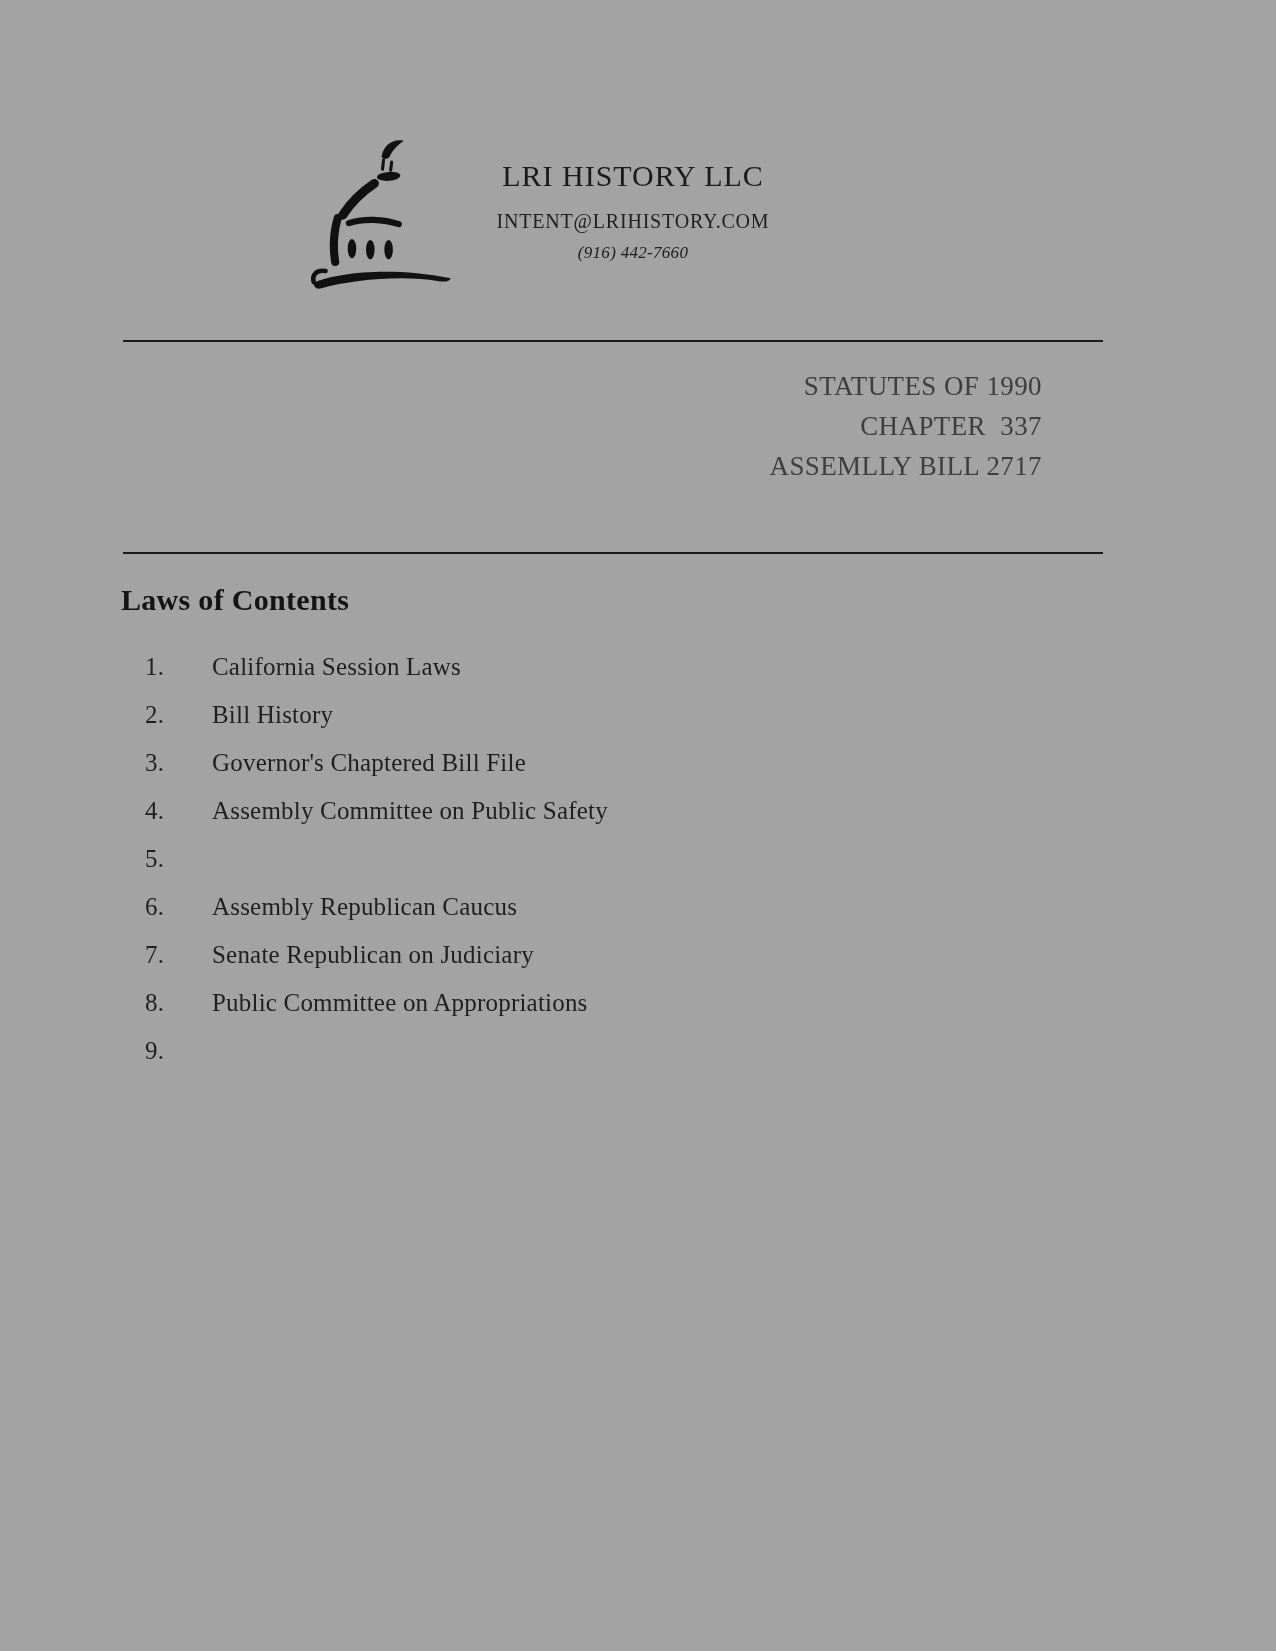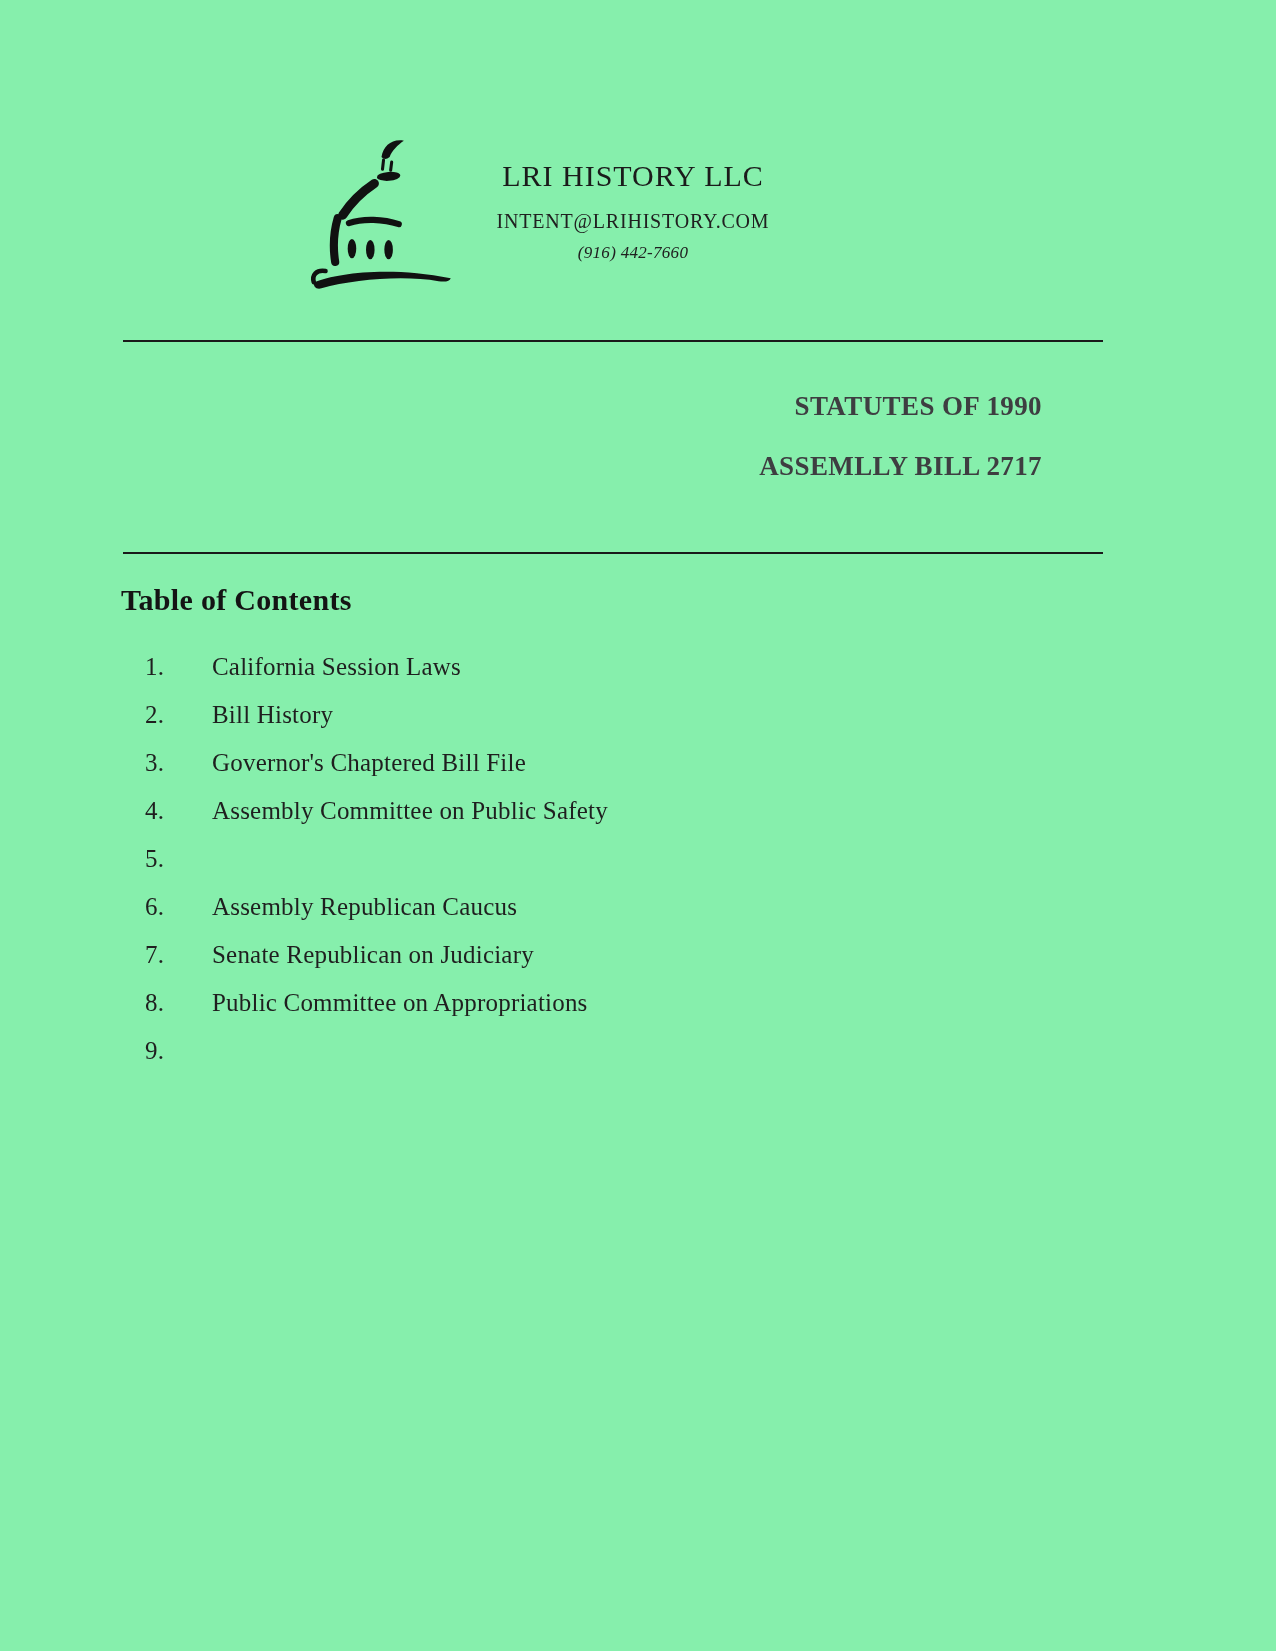--- a/index.html
+++ b/index.html
@@ -4,21 +4,21 @@
 <style>
   html, body {
     margin: 0;
     padding: 0;
     background: #ffffff;
   }
   .page {
     position: relative;
     width: 1276px;
     height: 1651px;
-    background: #86efac;
+    background: #a3a3a3;
     font-family: "Liberation Serif", "DejaVu Serif", serif;
     color: #1c1c1c;
     overflow: hidden;
   }
 
   
   .logo {
     position: absolute;
     left: 298px;
     top: 131px;
@@ -67,25 +67,24 @@
   
   .statutes {
     position: absolute;
     top: 366px;
     right: 234px;
     text-align: right;
   }
   .statutes-line {
     font-size: 27px;
     line-height: 40px;
-    font-weight: bold;
+    font-weight: normal;
     letter-spacing: 0.4px;
     color: #3e3e41;
     white-space: pre;
-    margin-top: 20px;
   }
 
   
   .toc-heading {
     position: absolute;
     left: 121px;
     top: 583px;
     font-size: 30px;
     font-weight: bold;
     letter-spacing: 0.3px;
@@ -153,26 +152,27 @@
   <div class="company">
     <div class="company-name">LRI HISTORY LLC</div>
     <div class="company-line">INTENT@LRIHISTORY.COM</div>
     <div class="company-line phone">(916) 442-7660</div>
   </div>
 
   <div class="rule rule-1"></div>
 
   <div class="statutes">
     <div class="statutes-line">STATUTES OF 1990</div>
+    <div class="statutes-line">CHAPTER  337</div>
     <div class="statutes-line">ASSEMLLY BILL 2717</div>
   </div>
 
   <div class="rule rule-2"></div>
 
-  <div class="toc-heading">Table of Contents</div>
+  <div class="toc-heading">Laws of Contents</div>
 
   <ol class="toc-list">
       <li class="toc-item">
       <span class="toc-num">1.</span>
       <span class="toc-label">California Session Laws</span>
     </li>
       <li class="toc-item">
       <span class="toc-num">2.</span>
       <span class="toc-label">Bill History</span>
     </li>

